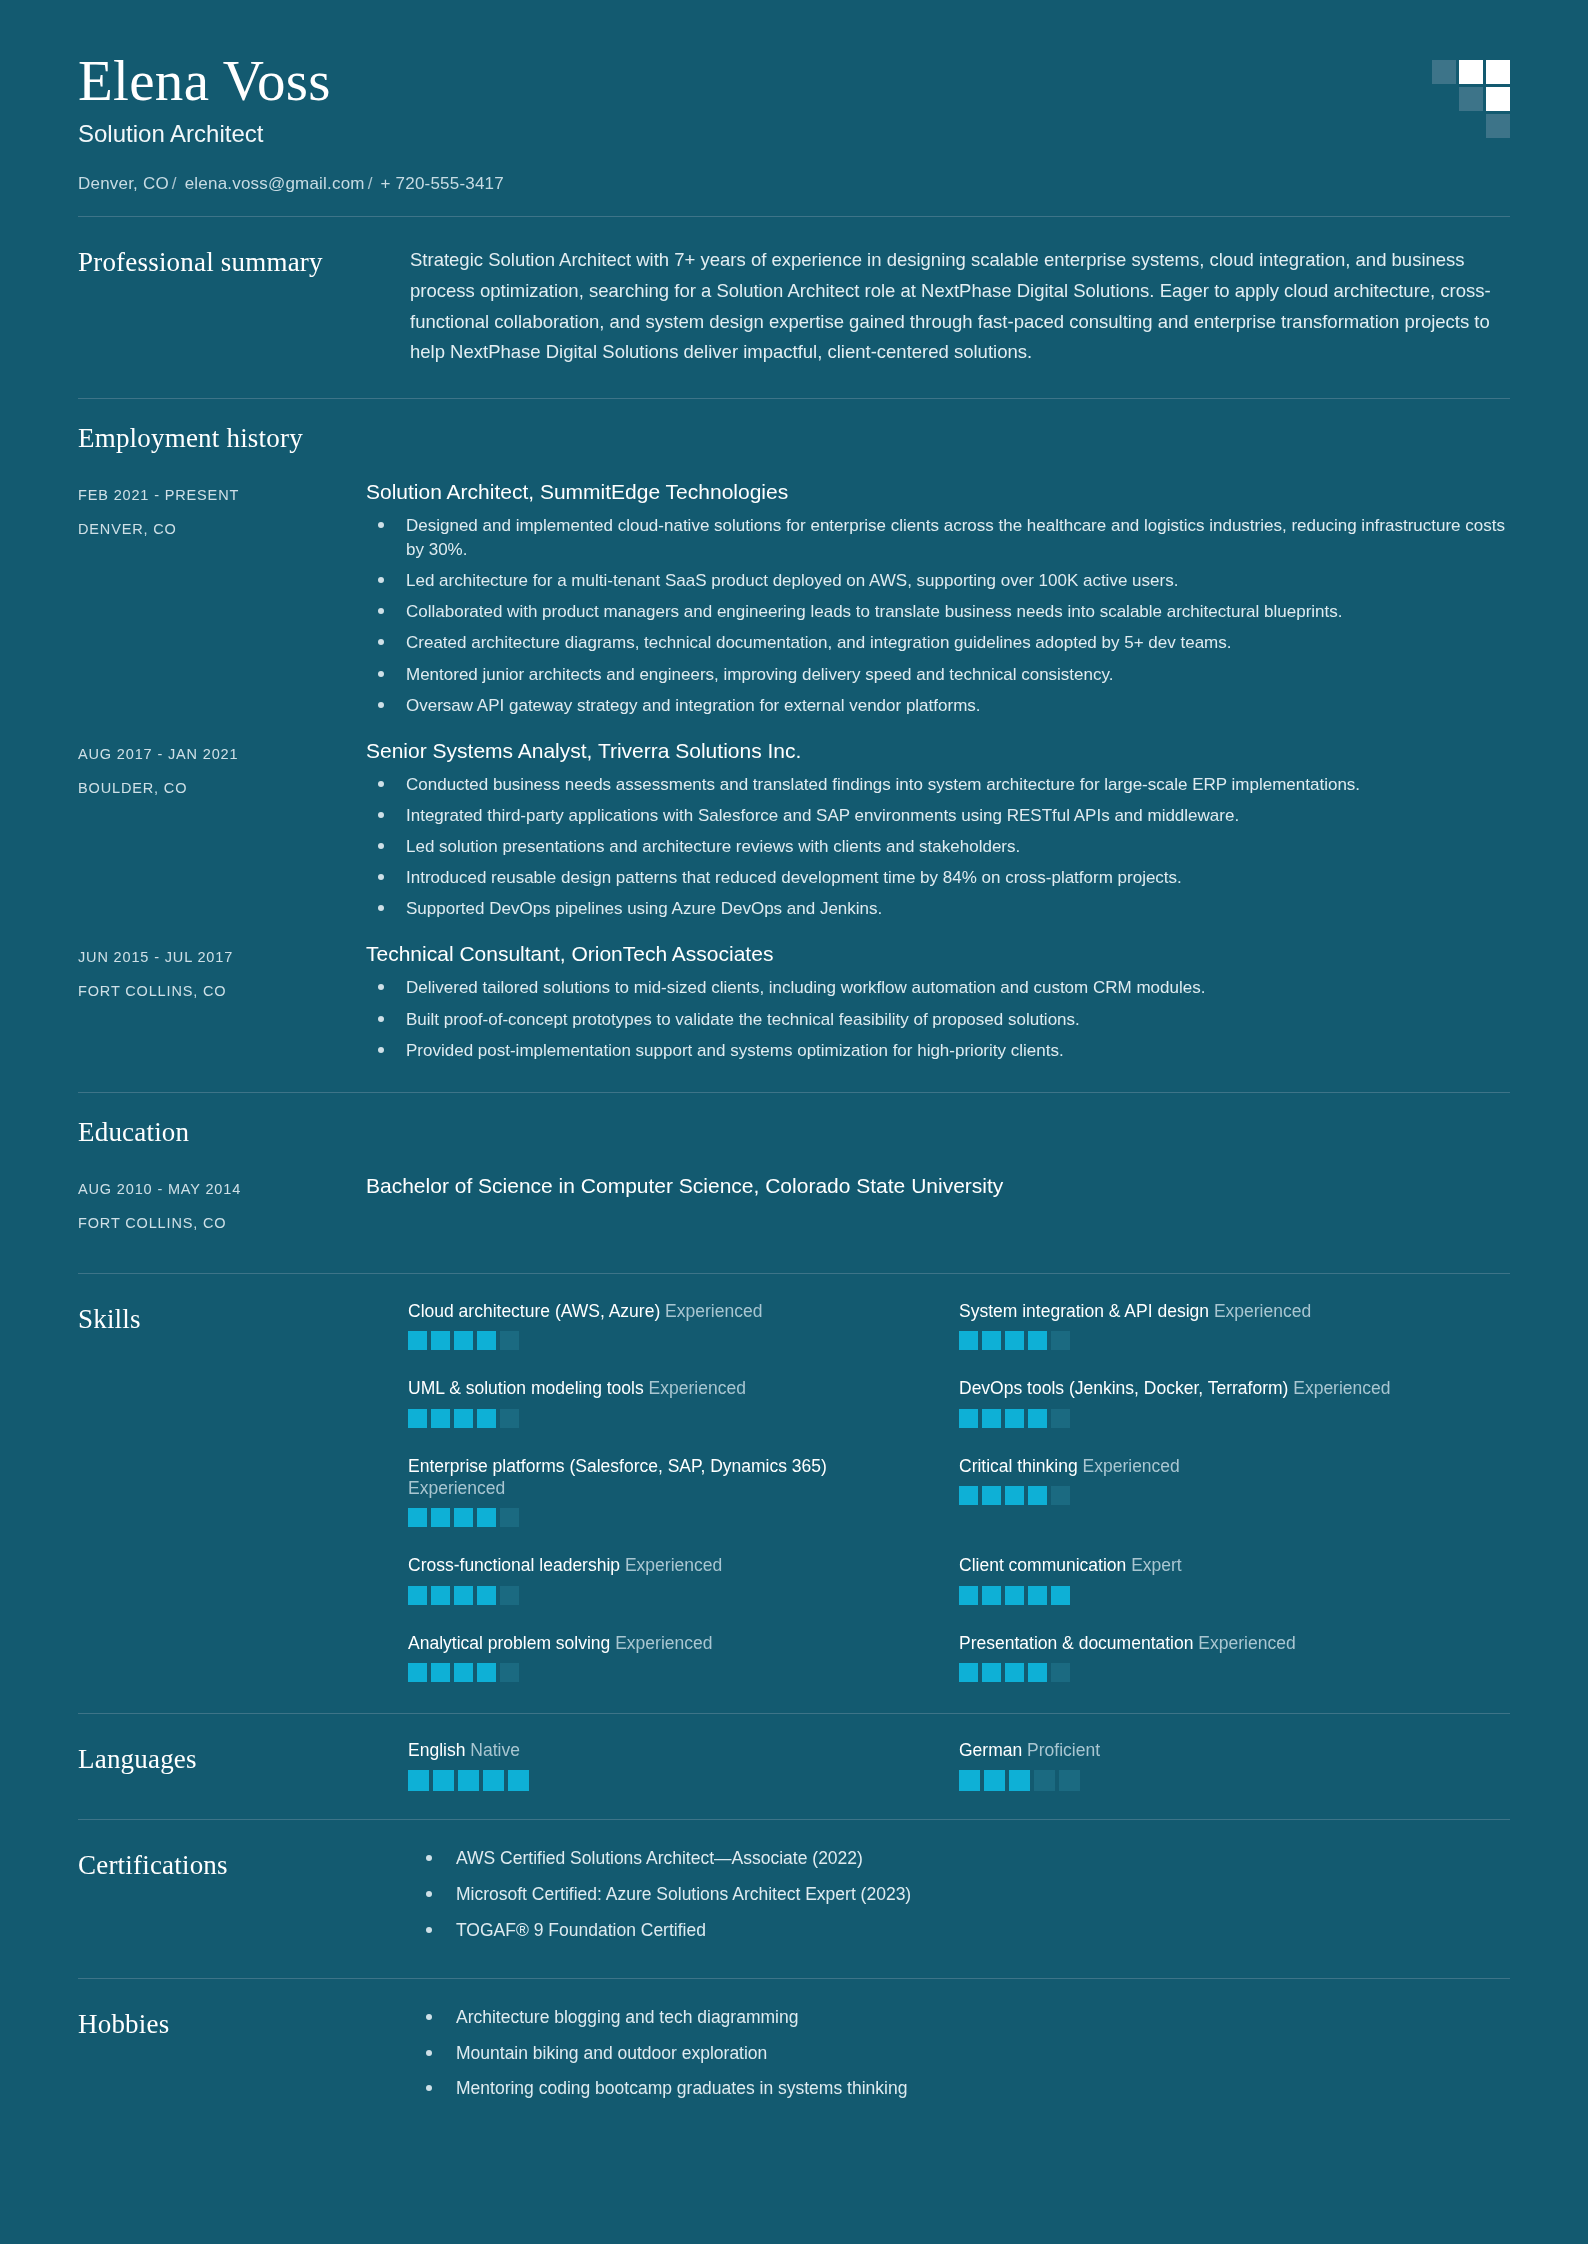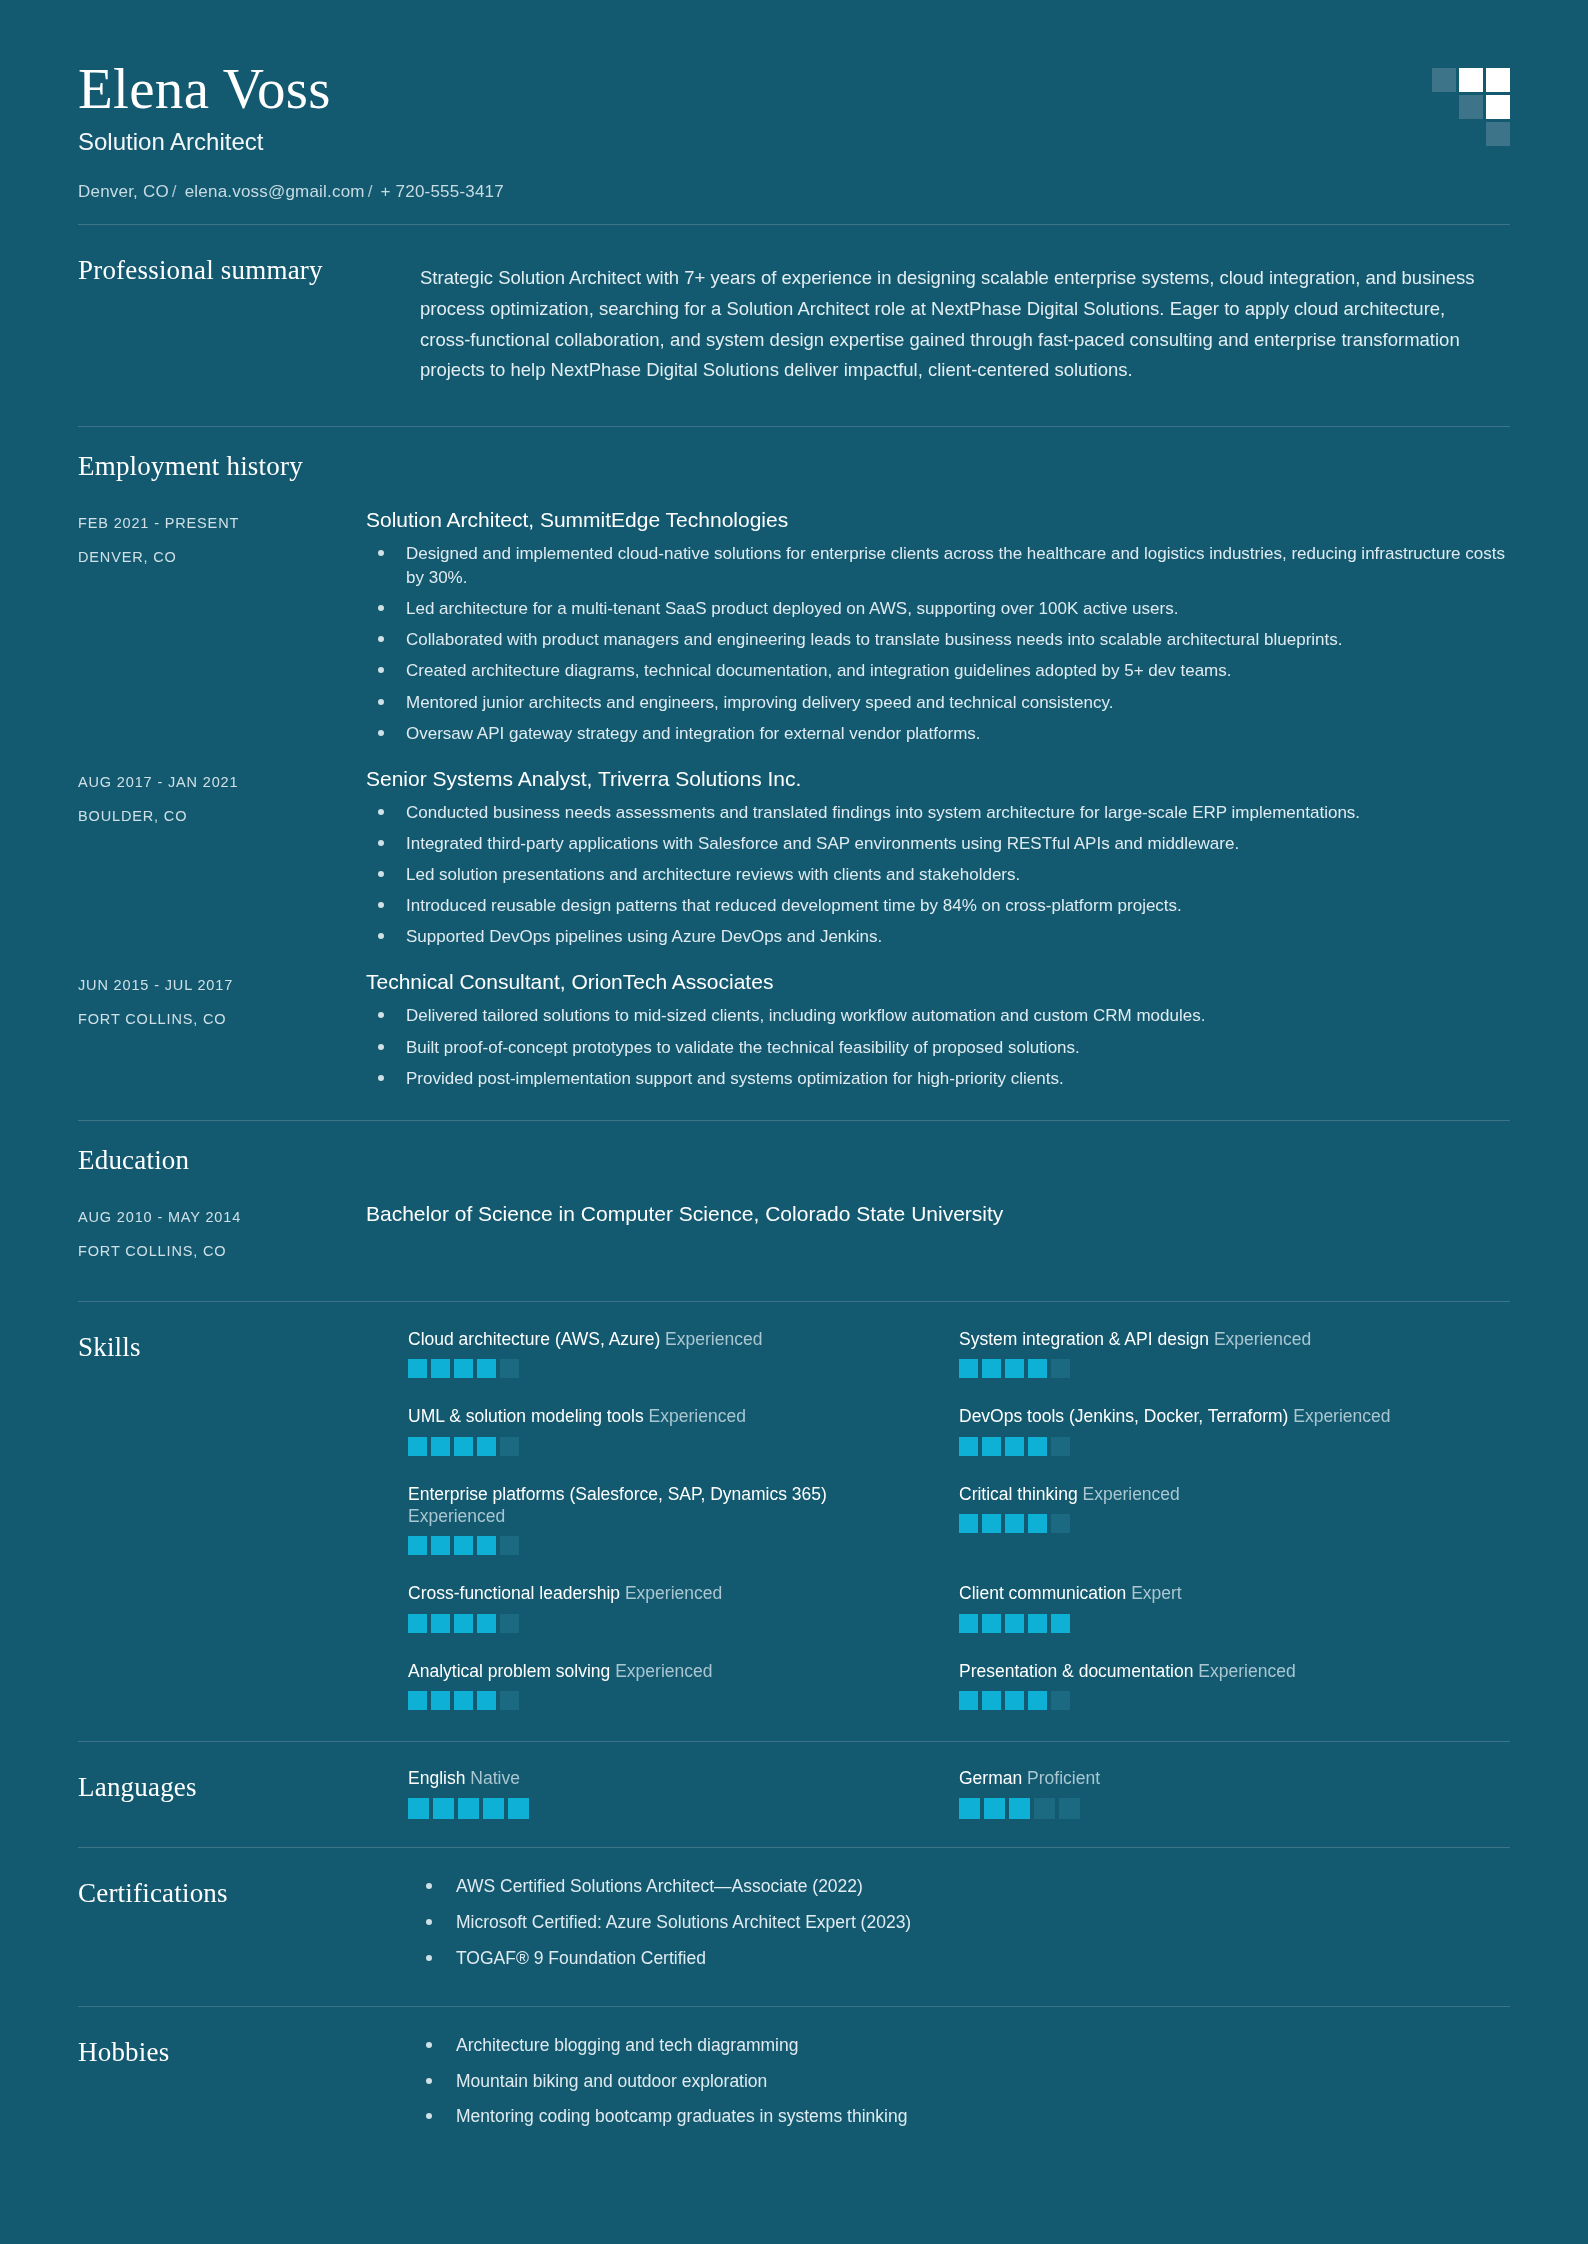--- a/index.html
+++ b/index.html
@@ -3,21 +3,21 @@
 <meta charset="utf-8">
 <style>
   html,body{margin:0;padding:0;}
   body{
     width:1588px;height:2244px;
     background:#135a70;
     font-family:"Liberation Sans", sans-serif;
     color:#eaf2f5;
     -webkit-font-smoothing:antialiased;
   }
-  .page{position:relative;width:1588px;height:2244px;box-sizing:border-box;padding:8px 78px;}
+  .page{position:relative;width:1588px;height:2244px;box-sizing:border-box;padding:0 78px;}
 
   
   .header{position:relative;padding-top:52px;}
   .name{
     font-family:"Liberation Serif", serif;
     font-size:57px;line-height:1.02;font-weight:400;color:#ffffff;
     letter-spacing:.3px;margin:0 0 10px 0;
   }
   .job-title{font-size:24px;font-weight:400;color:#f2f7f9;margin:0 0 26px 0;}
   .contact{font-size:17px;color:#c7dbe3;letter-spacing:.2px;}
@@ -33,21 +33,21 @@
   .rule{height:1px;background:#3e7488;margin:0;}
   .section{display:flex;align-items:flex-start;gap:42px;}
   .col-left{width:288px;flex:0 0 288px;padding-top:4px;}
   .col-right{flex:1 1 auto;min-width:0;}
   .sec-title{
     font-family:"Liberation Serif", serif;
     font-size:27px;font-weight:400;color:#ffffff;letter-spacing:.2px;
     margin:0;white-space:nowrap;
   }
 
-  .summary-text{font-size:18.5px;line-height:1.66;color:#e3eef2;margin:12px;}
+  .summary-text{font-size:18.5px;line-height:1.66;color:#e3eef2;margin:2px;}
 
   
   .job{display:flex;align-items:flex-start;}
   .job-meta{width:288px;flex:0 0 288px;padding-top:7px;}
   .meta-line{font-size:14.5px;letter-spacing:.85px;color:#cfe0e7;margin-bottom:18px;text-transform:uppercase;}
   .job-body{flex:1 1 auto;min-width:0;}
   .job-head{font-size:21px;color:#ffffff;margin:0 0 10px 0;}
   .edu-head{font-size:21px;color:#ffffff;margin:0;}
 
   ul.bullets{list-style:none;margin:0;padding:0;}

